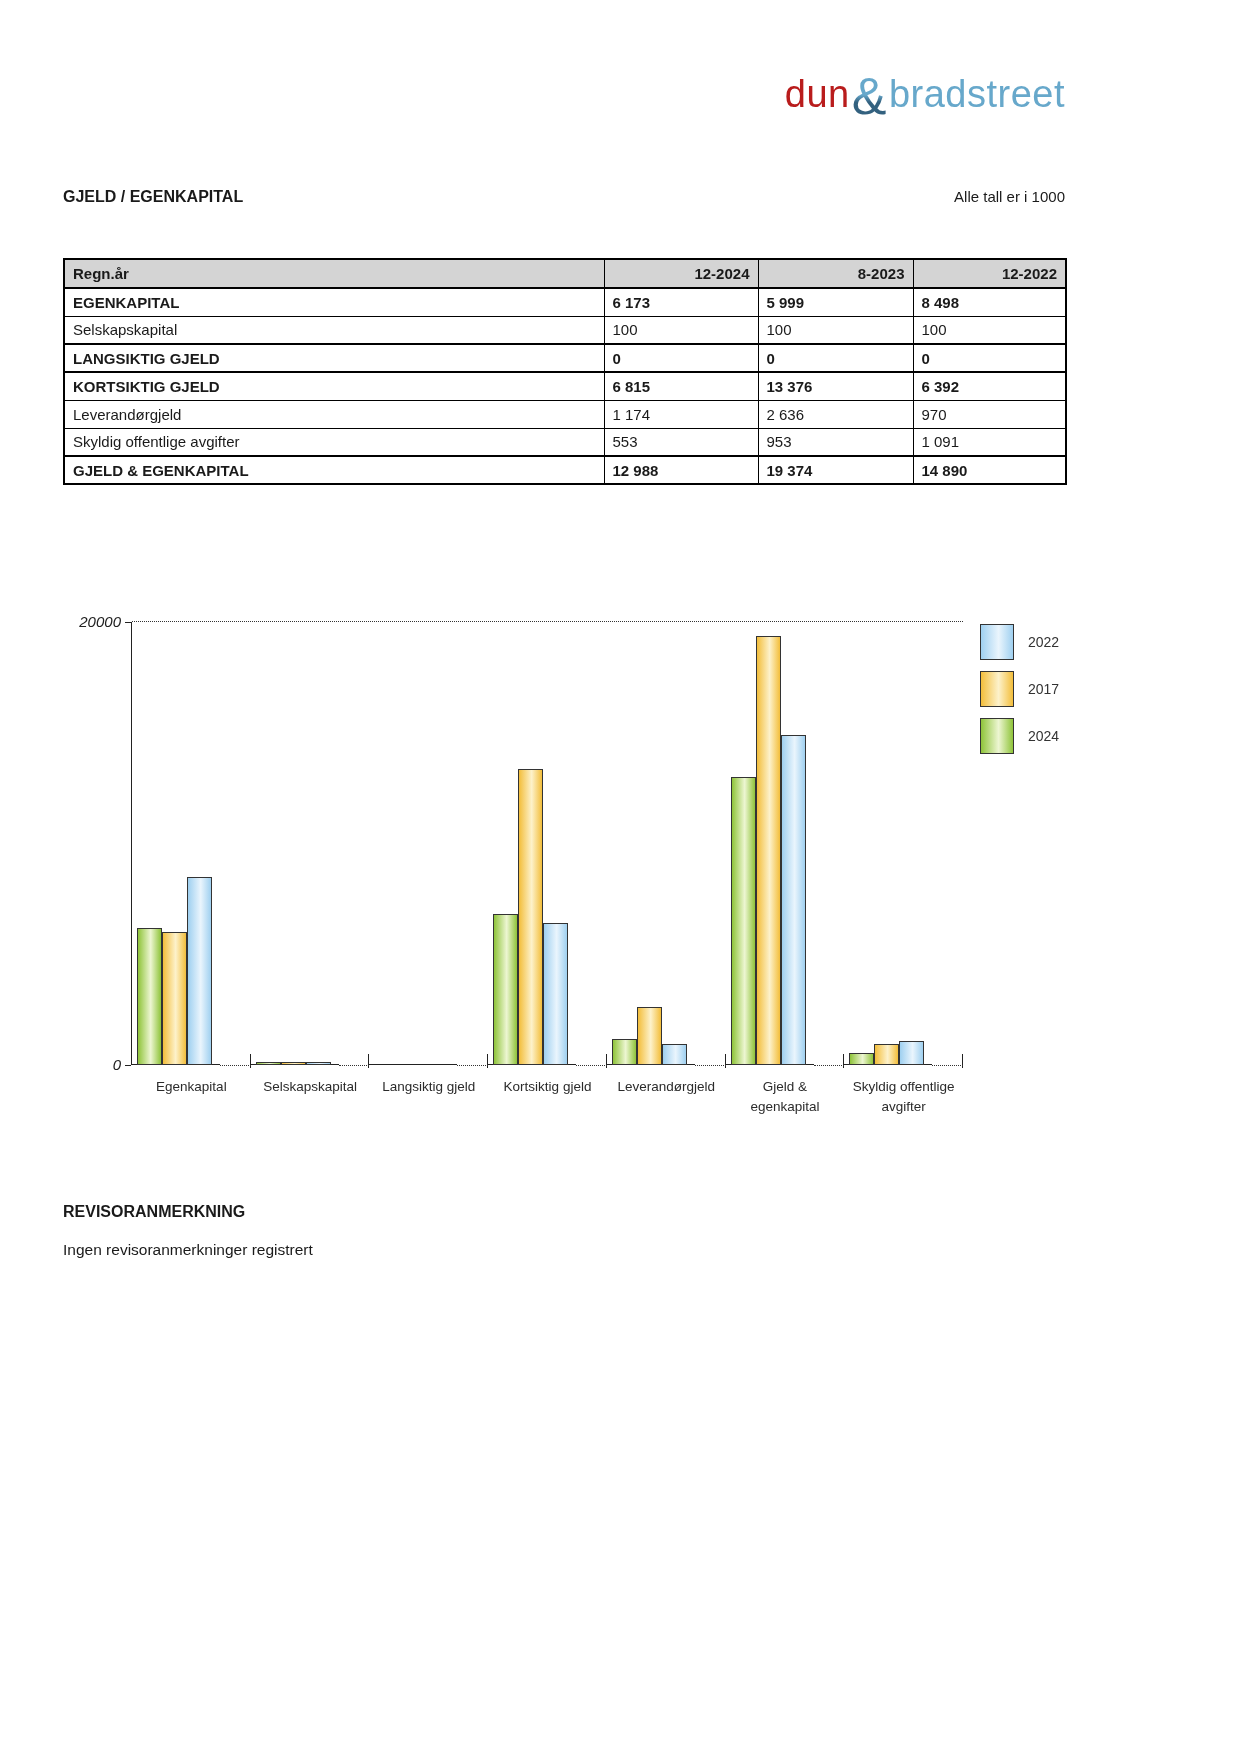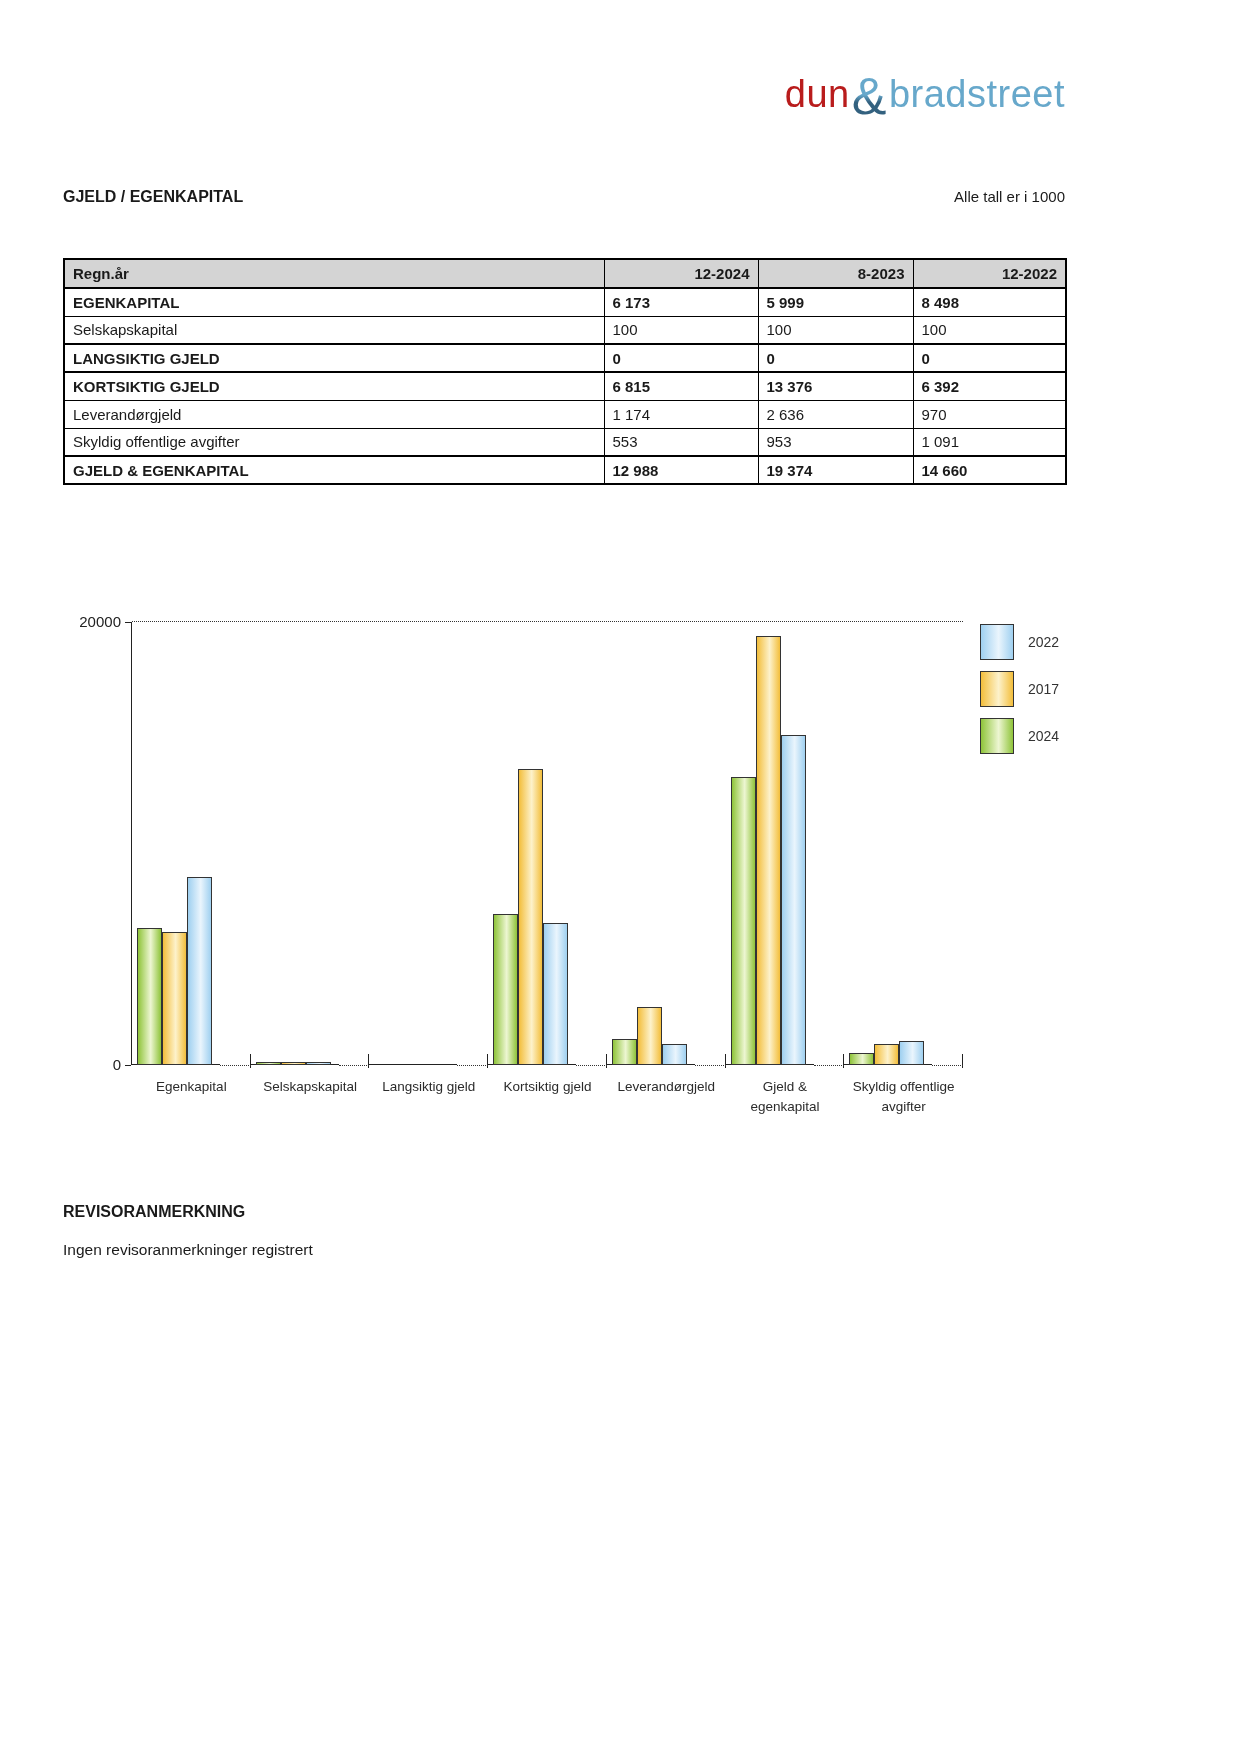--- a/index.html
+++ b/index.html
@@ -28,21 +28,21 @@
   .fin-table thead th { background:#d4d4d4; height:29px; font-weight:bold; text-align:right; border-bottom:2px solid #000; }
   .fin-table thead th.lbl { text-align:left; }
   .fin-table tbody td { height:28px; }
   .fin-table tbody tr.normal td { border-top:1px solid #000; }
   .fin-table tbody tr.section td { border-top:2px solid #000; font-weight:bold; }
   .fin-table td.num { text-align:left; }
   .fin-table td.lbl { text-align:left; }
 
   
   .chart { position:absolute; left:63px; top:550px; width:1002px; height:580px; }
-  .ytick { position:absolute; left:0; width:58px; text-align:right; font-size:15px; color:#222; }
+  .ytick { position:absolute; left:0; width:58px; text-align:right; font-size:15px; color:#222;font-style:italic; }
   .ytick-top { top:63px; }
   .ytick-zero { top:506px; }
   .ymark { position:absolute; width:6px; height:1px; background:#222; left:62px; }
   .ymark-top { top:72px; }
   .ymark-zero { top:515px; }
   .chart-plot { position:absolute; left:68px; top:72px; width:832px; height:443px;
                 border-left:1px solid #222; display:flex; }
   .topline { position:absolute; left:0; right:0; top:-1px; height:0; border-top:1px dotted #333; }
   .chart-group { position:relative; flex:1 1 0; }
   .chart-group::before { content:""; position:absolute; left:0; bottom:0; width:88px; height:1px; background:#222; }
@@ -131,21 +131,21 @@
       <tr class="normal">
         <td class="lbl">Skyldig offentlige avgifter</td>
         <td class="num">553</td>
         <td class="num">953</td>
         <td class="num">1 091</td>
       </tr>
       <tr class="section">
         <td class="lbl">GJELD &amp; EGENKAPITAL</td>
         <td class="num">12 988</td>
         <td class="num">19 374</td>
-        <td class="num">14 660</td>
+        <td class="num">14 890</td>
       </tr>
     </tbody>
   </table>
 
   <div class="chart">
     <div class="ytick ytick-top">20000</div>
     <div class="ytick ytick-zero">0</div>
     <div class="ymark ymark-top"></div>
     <div class="ymark ymark-zero"></div>
 

